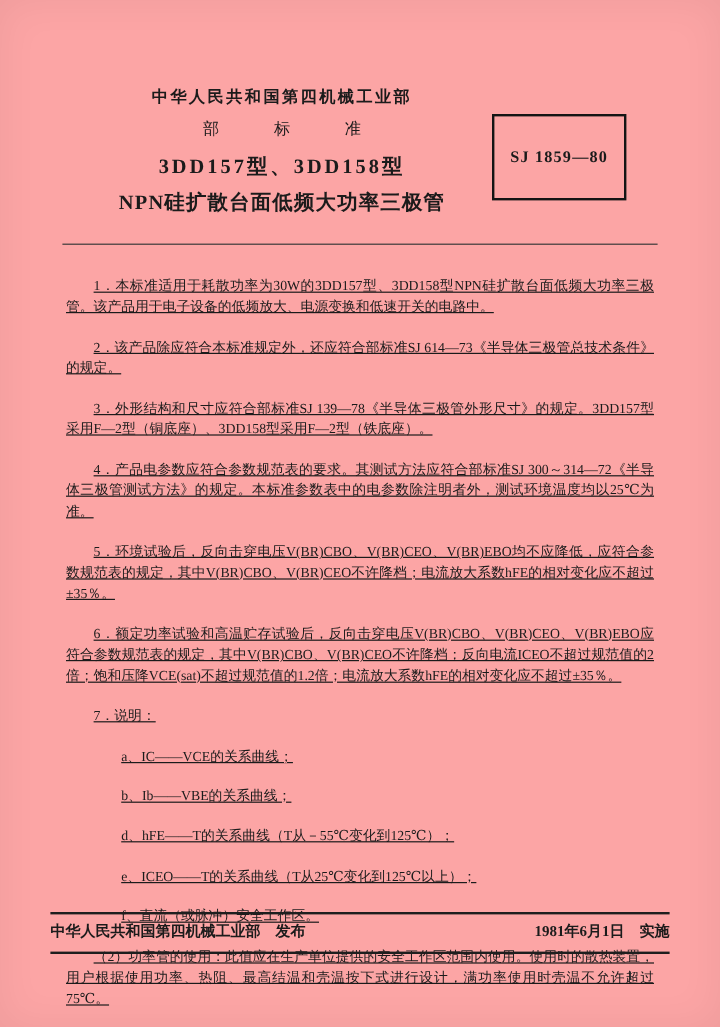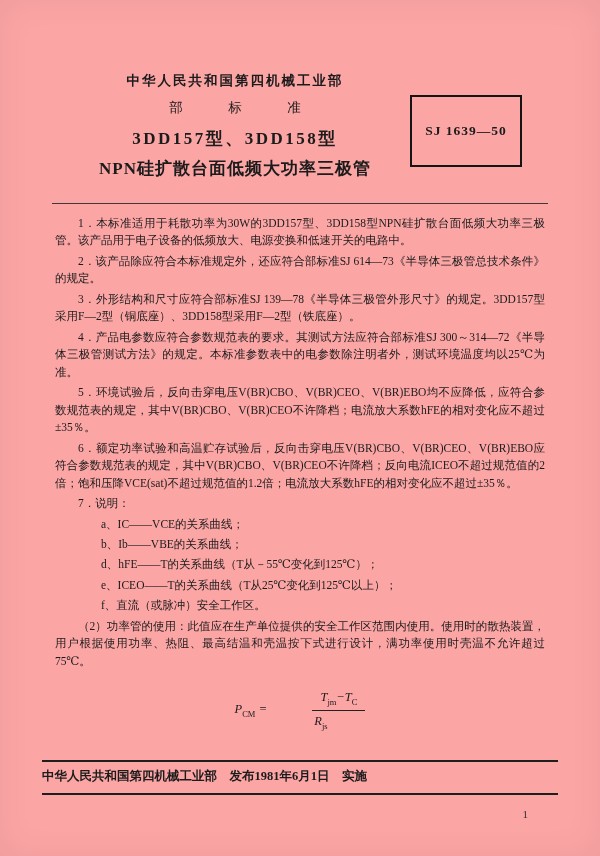--- a/index.html
+++ b/index.html
@@ -27,53 +27,53 @@
     width: 112px; height: 72px;
     border: 2px solid #141414;
     display: flex; align-items: center; justify-content: center;
   }
   .sj-num { font-size: 13.5px; font-weight: bold; letter-spacing: 1px; }
   .header-rule { position: absolute; top: 203px; left: 52px; right: 52px; border-top: 1px solid #3a3a3a; }
   .doc-body {
     position: absolute; top: 215px; left: 55px; right: 55px;
     font-size: 11.5px; line-height: 1.52; text-align: justify;
   }
-  .para { text-indent: 2em; margin: 0 0 3px 0; }
+  .para { text-indent: 2em; margin: 16px 0 3px 0; text-decoration: underline; }
   .curve-item { margin-left: 2em; text-align: left; }
   .formula-block { margin-top: 18px; text-align: center; font-size: 12.5px; }
   .formula-block .fvar { font-style: italic; }
   .frac { display: inline-block; vertical-align: middle; text-align: center; margin-left: 6px; }
   .frac .num { display: block; border-bottom: 1px solid #222; padding: 0 8px 1px; margin-left: 36px; }
   .frac .den { display: block; padding-top: 1px; }
   sub { font-size: 8.5px; font-style: normal; }
   .feq { margin: 0 4px; }
   .footer-rule-top { position: absolute; left: 42px; right: 42px; top: 760px; border-top: 2px solid #1e1e1e; }
   .footer-line {
     position: absolute; left: 42px; right: 42px; top: 768px;
-    display: flex; justify-content: flex-start;
+    display: flex; justify-content: space-between;
     font-size: 12.5px; font-weight: bold;
   }
   .gap-label { margin-left: 1em; }
   .footer-rule-bottom { position: absolute; left: 42px; right: 42px; top: 793px; border-top: 2px solid #1e1e1e; }
   .page-number { position: absolute; right: 72px; top: 808px; font-size: 11px; color: #333; }
 </style>
 </head>
 <body>
 
 <div class="page">
 
   <div class="header">
     <div class="ministry">中华人民共和国第四机械工业部</div>
     <div class="std-type">部　标　准</div>
     <div class="title1">3DD157型、3DD158型</div>
     <div class="title2">NPN硅扩散台面低频大功率三极管</div>
   </div>
 
   <div class="sj-box">
-    <span class="sj-num">SJ 1639—50</span>
+    <span class="sj-num">SJ 1859—80</span>
   </div>
 
   <div class="header-rule"></div>
 
   <div class="doc-body">
     <p class="para">1．本标准适用于耗散功率为30W的3DD157型、3DD158型NPN硅扩散台面低频大功率三极管。该产品用于电子设备的低频放大、电源变换和低速开关的电路中。</p>
     <p class="para">2．该产品除应符合本标准规定外，还应符合部标准SJ 614—73《半导体三极管总技术条件》的规定。</p>
     <p class="para">3．外形结构和尺寸应符合部标准SJ 139—78《半导体三极管外形尺寸》的规定。3DD157型采用F—2型（铜底座）、3DD158型采用F—2型（铁底座）。</p>
     <p class="para">4．产品电参数应符合参数规范表的要求。其测试方法应符合部标准SJ 300～314—72《半导体三极管测试方法》的规定。本标准参数表中的电参数除注明者外，测试环境温度均以25℃为准。</p>
     <p class="para">5．环境试验后，反向击穿电压V(BR)CBO、V(BR)CEO、V(BR)EBO均不应降低，应符合参数规范表的规定，其中V(BR)CBO、V(BR)CEO不许降档；电流放大系数hFE的相对变化应不超过±35％。</p>

